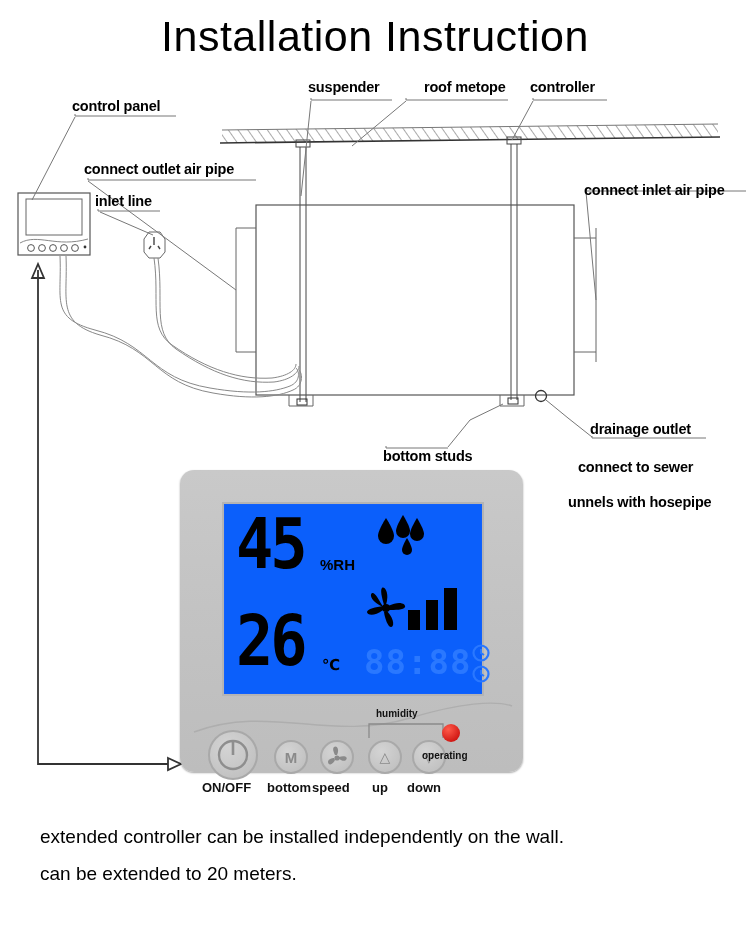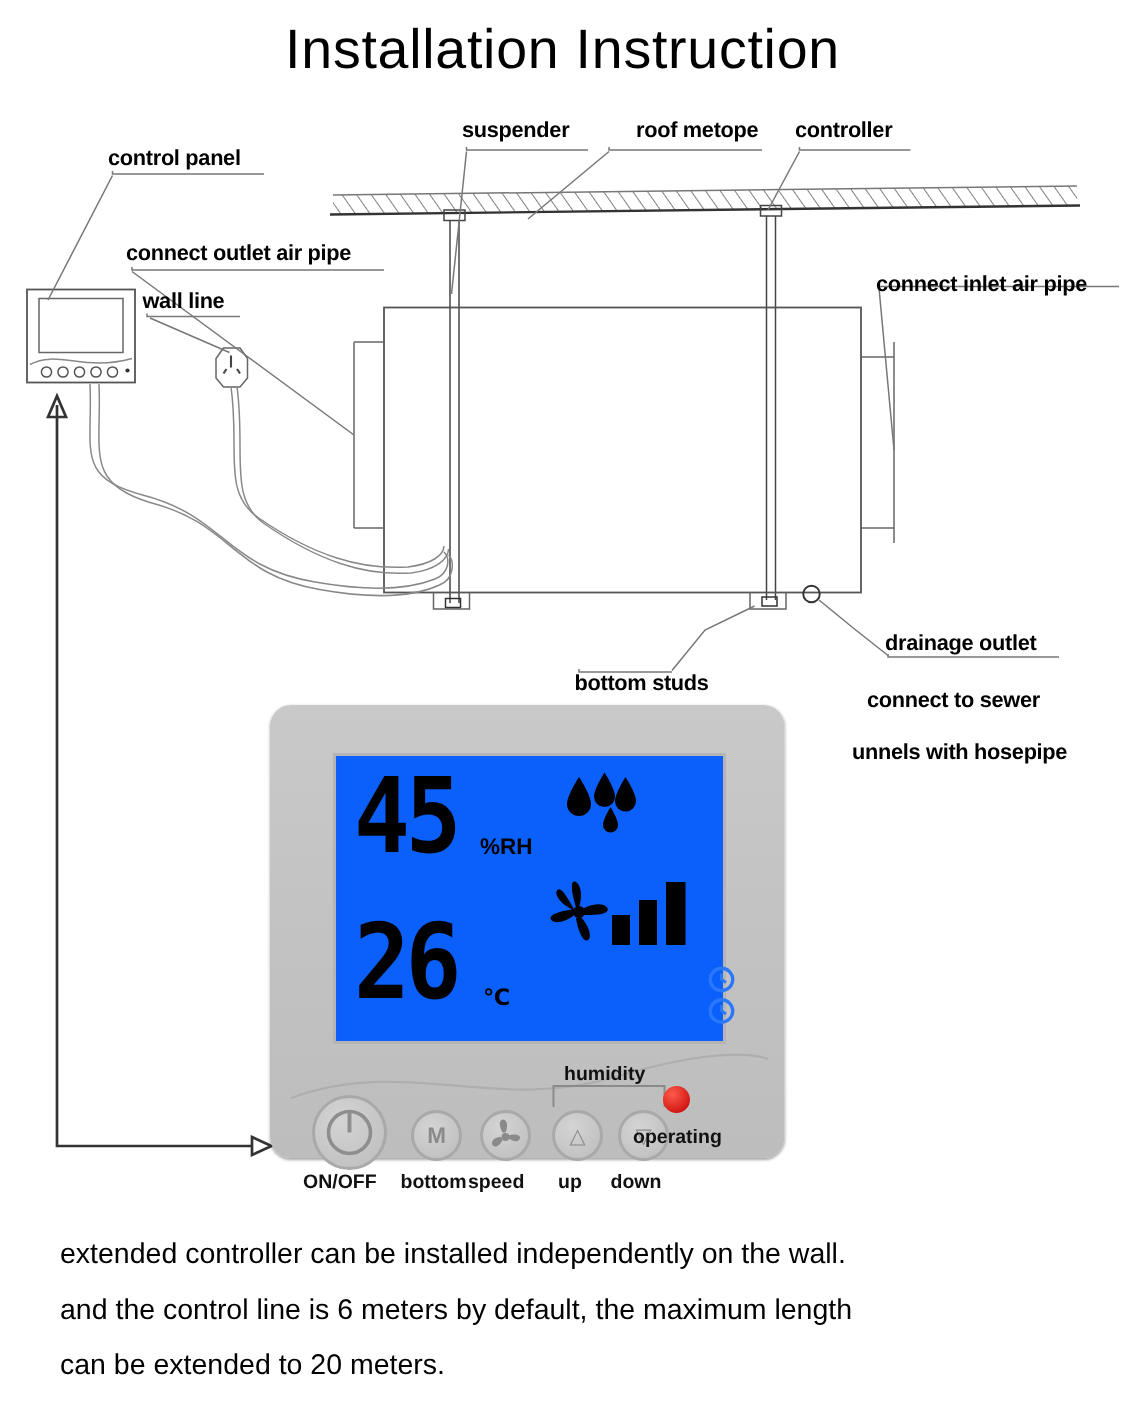--- a/index.html
+++ b/index.html
@@ -5,21 +5,21 @@
 <style>
   html,body{margin:0;padding:0;background:#fff;}
   body{
     width:750px;height:938px;position:relative;overflow:hidden;
     font-family:"Liberation Sans","DejaVu Sans",sans-serif;
     color:#000;
   }
   .abs{position:absolute;}
   #page-title{
     position:absolute;left:0;top:12px;width:750px;text-align:center;
-    font-size:37px;font-weight:400;letter-spacing:.5px;
+    font-size:43px;font-weight:400;letter-spacing:.5px;
   }
   .lbl{
     position:absolute;font-size:14.5px;font-weight:700;white-space:nowrap;
     letter-spacing:-.2px;
   }
   
   #diagram{position:absolute;left:0;top:0;width:750px;height:820px;}
   
   #controller{
     position:absolute;left:180px;top:470px;width:343px;height:302px;
@@ -46,21 +46,21 @@
   #drops{position:absolute;left:148px;top:10px;}
   #fanrow{position:absolute;left:140px;top:72px;}
   #timer{position:absolute;left:140px;top:138px;font-size:34px;letter-spacing:1px;
       color:#2a78ff;font-family:"DejaVu Sans Mono","Liberation Mono",monospace;font-weight:700;}
   #timer-icons{position:absolute;left:248px;top:140px;}
   
   #btnrow{position:absolute;left:0;top:236px;width:343px;height:100px;}
   .btn{position:absolute;border-radius:50%;}
   .btn-ring{border:2px solid #a9a9a9;background:radial-gradient(circle at 38% 32%,#d4d4d4,#bcbcbc);}
   .btn-label{position:absolute;font-size:13px;font-weight:700;white-space:nowrap;color:#111;}
-  .sm-label{font-size:13px;}
+  .sm-label{font-size:10px;}
   #led{position:absolute;left:262px;top:18px;width:18px;height:18px;border-radius:50%;
       background:radial-gradient(circle at 35% 30%,#ff5a4a,#c00000);}
   
   #footer{position:absolute;left:40px;top:818px;width:700px;}
   #footer div{font-size:19px;line-height:37px;white-space:nowrap;}
 </style>
 </head>
 <body>
 
 <div id="page-title">Installation Instruction</div>
@@ -181,21 +181,21 @@
 
   <g>
     <path d="M38,270 L38,764 L168,764" fill="none" stroke="#333" stroke-width="1.8"></path>
     <polygon points="168,758 181,764 168,770" fill="none" stroke="#333" stroke-width="1.8"></polygon>
     <polygon points="32,278 38,264 44,278" fill="none" stroke="#333" stroke-width="1.8"></polygon>
   </g>
 </svg>
 
 <div class="lbl" style="left:72px;top:98px;">control panel</div>
 <div class="lbl" style="left:84px;top:161px;text-align:right;">connect outlet air pipe</div>
-<div class="lbl" style="left:95px;top:193px;">wall line</div>
+<div class="lbl" style="left:95px;top:193px;">inlet line</div>
 <div class="lbl" style="left:308px;top:79px;">suspender</div>
 <div class="lbl" style="left:424px;top:79px;">roof metope</div>
 <div class="lbl" style="left:530px;top:79px;">controller</div>
 <div class="lbl" style="left:584px;top:182px;">connect inlet air pipe</div>
 <div class="lbl" style="left:383px;top:448px;">bottom studs</div>
 <div class="lbl" style="left:590px;top:421px;">drainage outlet</div>
 <div class="lbl" style="left:578px;top:459px;">connect to sewer</div>
 <div class="lbl" style="left:568px;top:494px;">unnels with hosepipe</div>
 
 <div id="controller">
@@ -220,20 +220,21 @@
         <path d="M2,-2 C14,-8 20,-4 19,-1 C18,2 9,2 2,2 Z" fill="#000"></path>
         <path d="M1,3 C9,12 8,19 5,19 C2,19 -1,11 -2,4 Z" fill="#000"></path>
         <path d="M-3,2 C-12,9 -19,7 -19,4 C-19,1 -10,-1 -3,-2 Z" fill="#000"></path>
         <path d="M-3,-1 C-14,-6 -17,-13 -14,-15 C-11,-16 -7,-8 -4,-3 Z" fill="#000"></path>
       </g>
       <rect x="44" y="34" width="12" height="20" fill="#000"></rect>
       <rect x="62" y="24" width="12" height="30" fill="#000"></rect>
       <rect x="80" y="12" width="13" height="42" fill="#000"></rect>
     </svg>
 
+    <div id="timer">88:88</div>
     <svg id="timer-icons" width="20" height="42" viewBox="0 0 20 42">
       <circle cx="9" cy="9" r="7.5" fill="none" stroke="#2a78ff" stroke-width="2.2"></circle>
       <path d="M9,5 L9,9 L12,11" fill="none" stroke="#2a78ff" stroke-width="2"></path>
       <circle cx="9" cy="30" r="7.5" fill="none" stroke="#2a78ff" stroke-width="2.2"></circle>
       <path d="M9,26 L9,30 L12,32" fill="none" stroke="#2a78ff" stroke-width="2"></path>
     </svg>
   </div>
 
   <svg class="abs" style="left:0;top:222px;" width="343" height="60" viewBox="0 0 343 60">
     <path d="M14,40 C90,12 150,50 230,26 C280,11 315,8 332,14" fill="none" stroke="#aeaeae" stroke-width="1.4"></path>
@@ -279,15 +280,14 @@
     </svg>
     <div class="btn-label sm-label" style="left:196px;top:2px;">humidity</div>
 
     <div id="led"></div>
     <div class="btn-label sm-label" style="left:242px;top:44px;">operating</div>
   </div>
 </div>
 
 <div id="footer">
   <div>extended controller can be installed independently on the wall.</div>
-  <div>and the control line is 6 meters by default, the maximum length</div>
   <div>can be extended to 20 meters.</div>
 </div>
 
 </body></html>

